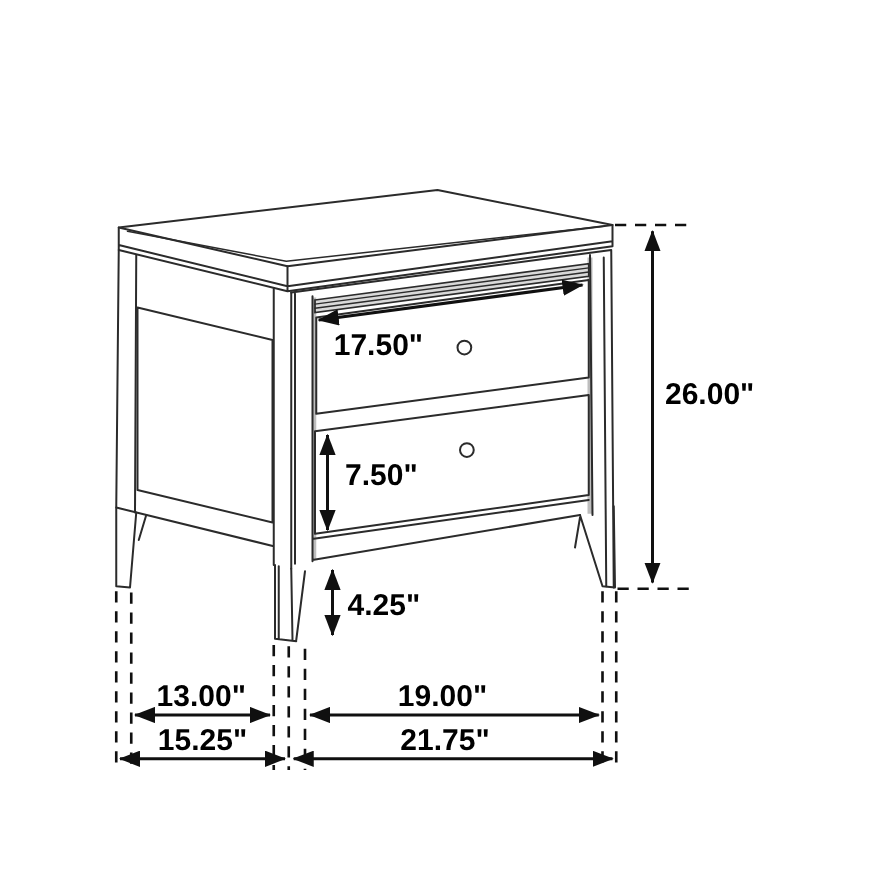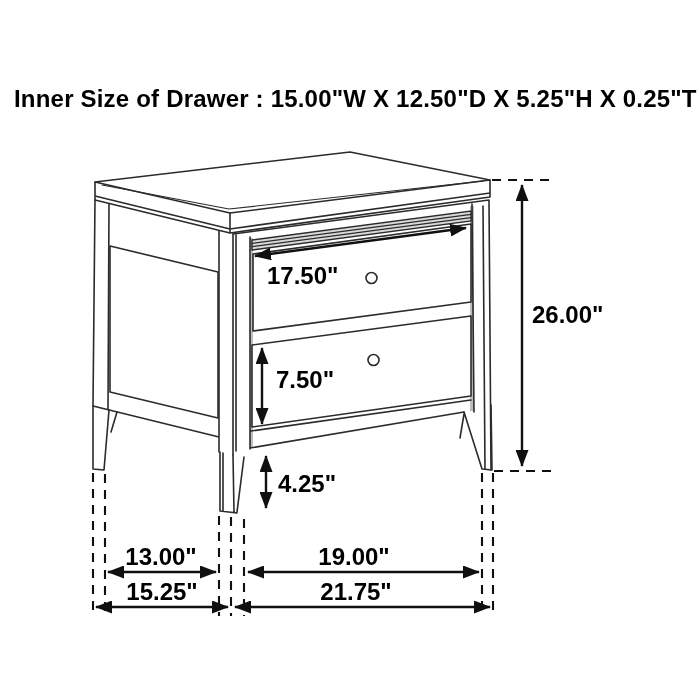--- a/index.html
+++ b/index.html
@@ -31,21 +31,20 @@
     font-family:"Liberation Sans","DejaVu Sans",sans-serif;
     font-size:24px;font-weight:bold;fill:var(--text);
   }
   .mid{text-anchor:middle;}
 </style>
 </head>
 <body>
 
 <div class="page">
 
-  <h1 class="title">Inner Size of Drawer : 15.00"W X 12.50"D X 5.25"H X 0.25"T</h1>
 
   <svg class="diagram" width="700" height="700" viewBox="0 0 700 700">
     <defs>
       <marker id="ah" markerUnits="userSpaceOnUse" markerWidth="17" markerHeight="13" refX="16" refY="6.5" orient="auto-start-reverse">
         <path d="M0,0 L17,6.5 L0,13 Z" fill="#101010"></path>
       </marker>
     </defs>
 
     <g>
 

